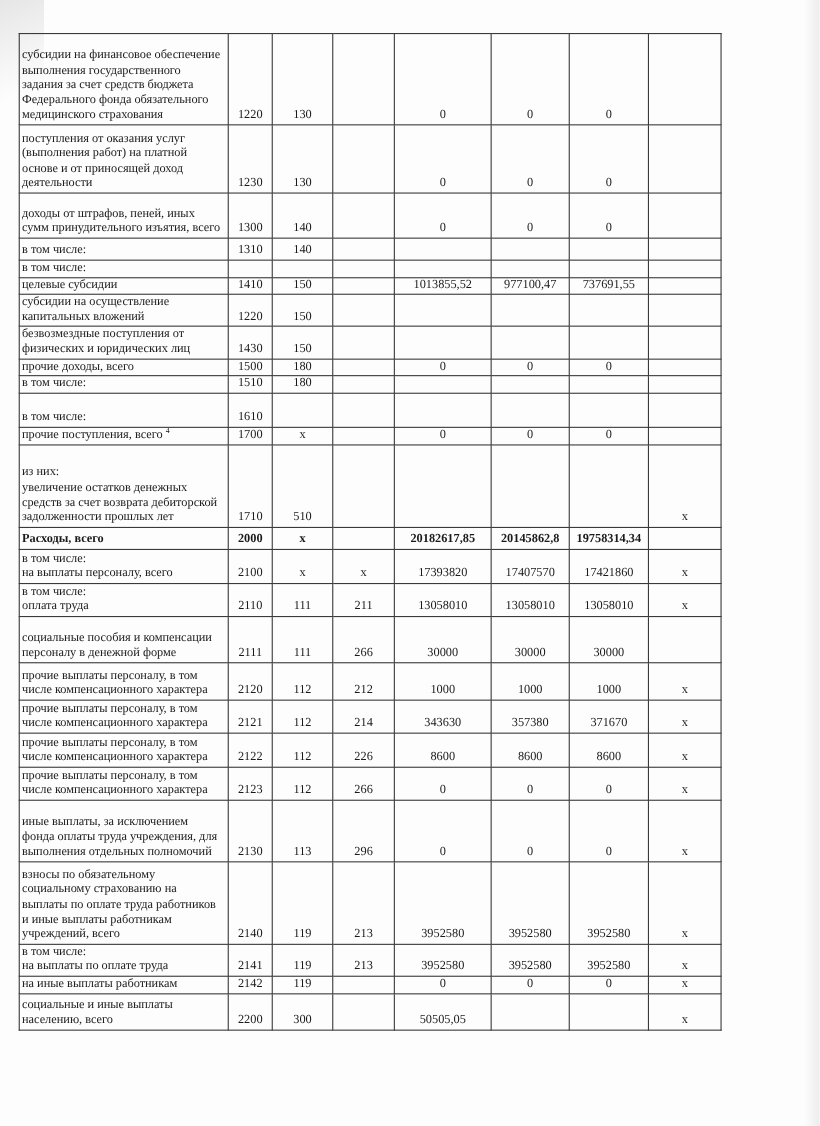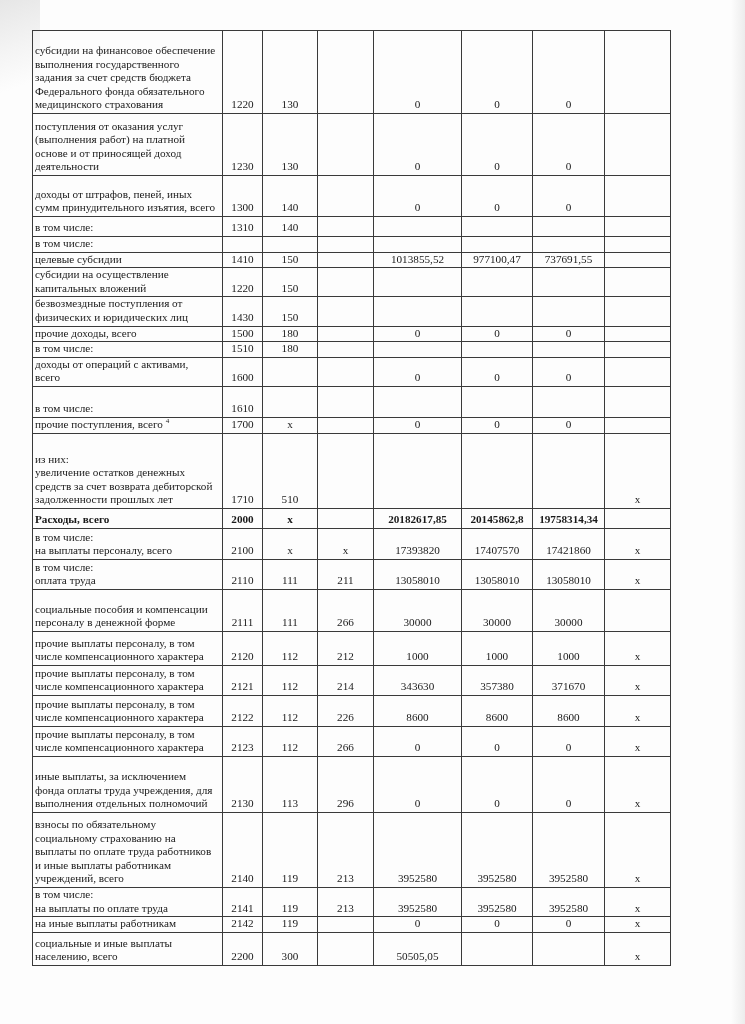--- a/index.html
+++ b/index.html
@@ -12,21 +12,21 @@
   }
   .fold {
     position: absolute; left: 0; top: 0; width: 40px; height: 120px;
     background: linear-gradient(160deg, #e6e6e6 0%, #f4f4f4 40%, rgba(255,255,255,0) 70%);
   }
   .right-shadow {
     position: absolute; right: 0; top: 0; width: 14px; height: 1024px;
     background: linear-gradient(90deg, rgba(255,255,255,0), #ececec);
   }
   table.plan {
-    position: absolute; left: 32px; top: 30px;
+    position: absolute; left: 17px; top: 30px;
     border-collapse: collapse;
     table-layout: fixed;
     width: 638px;
     font-size: 11.2px;
     line-height: 13.6px;
   }
   table.plan td {
     border: 1px solid #3a3a3a;
     padding: 0 2px 1px 2px;
     vertical-align: bottom;
@@ -167,31 +167,20 @@
       <tr style="height: 15px;">
         <td class="name"><span>в том числе:</span></td>
         <td class="c">1510</td>
         <td class="c">180</td>
         <td class="c"></td>
         <td class="c"></td>
         <td class="c"></td>
         <td class="c"></td>
         <td class="c"></td>
       </tr>
-      <tr style="height: 29px;">
-        <td class="name"><span>доходы от операций с активами,
-всего</span></td>
-        <td class="c">1600</td>
-        <td class="c"></td>
-        <td class="c"></td>
-        <td class="c">0</td>
-        <td class="c">0</td>
-        <td class="c">0</td>
-        <td class="c"></td>
-      </tr>
       <tr style="height: 31px;">
         <td class="name top"><span>в том числе:</span></td>
         <td class="c">1610</td>
         <td class="c"></td>
         <td class="c"></td>
         <td class="c"></td>
         <td class="c"></td>
         <td class="c"></td>
         <td class="c"></td>
       </tr>

